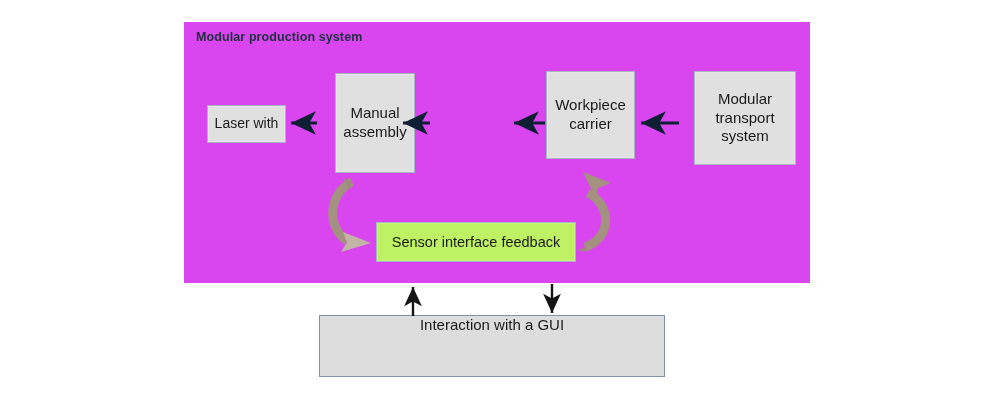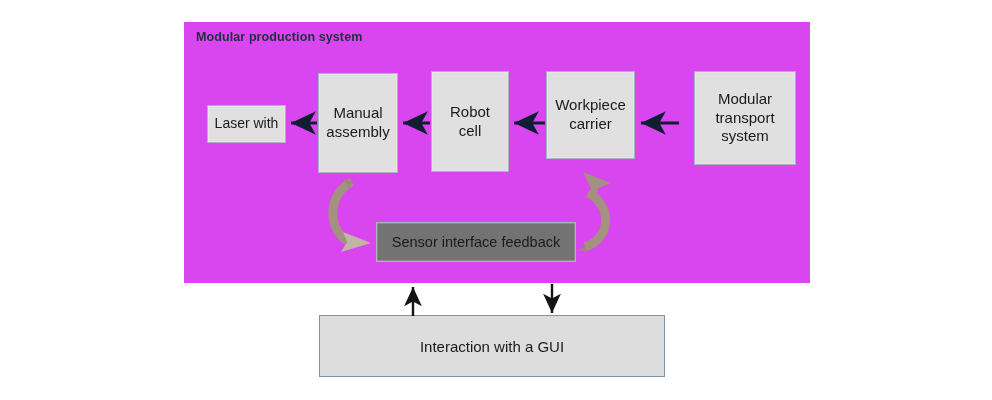--- a/index.html
+++ b/index.html
@@ -50,39 +50,38 @@
     line-height: 1.25;
     box-shadow: 0 0 0 0.5px rgba(255,255,255,0.35) inset;
   }
   .pbox .lbl {
     display: block;
     padding: 0 4px;
     white-space: pre-line;
   }
 
   #box-laser-cell      { left: 207px; top: 105px; width: 79px;  height: 38px;  font-size: 14px; }
-  #box-manual-assembly { left: 318px; top: 73px;  width: 80px;  height: 100px; font-size: 15px; }
+  #box-manual-assembly { left: 335px; top: 73px;  width: 80px;  height: 100px; font-size: 15px; }
   #box-robot-cell      { left: 431px; top: 71px;  width: 78px;  height: 101px; font-size: 15px; }
   #box-workpiece       { left: 546px; top: 71px;  width: 89px;  height: 88px; font-size: 15px; }
   #box-transport       { left: 680px; top: 71px;  width: 102px; height: 94px; font-size: 15px; margin-left: 14px; }
 
   #box-sensor {
     left: 376px; top: 222px; width: 200px; height: 40px;
     font-size: 14.5px;
-    background: #737373;
+    background: #bef264;
   }
 
   #box-gui {
     position: absolute;
     left: 319px; top: 315px; width: 346px; height: 62px;
     background: #DDDDDD;
     border: 1px solid #8193A8;
     box-sizing: border-box;
     display: flex;
-    align-items: center;
     justify-content: center;
     font-size: 15px;
     color: #1A1A1A;
   }
 
   
   #arrow-layer {
     position: absolute;
     left: 0; top: 0;
     width: 992px; height: 400px;
@@ -100,24 +99,20 @@
 
   <div class="pbox" id="box-laser-cell">
     <span class="lbl">Laser with</span>
   </div>
 
   <div class="pbox" id="box-manual-assembly">
     <span class="lbl">Manual
 assembly</span>
   </div>
 
-  <div class="pbox" id="box-robot-cell">
-    <span class="lbl">Robot
-cell</span>
-  </div>
 
   <div class="pbox" id="box-workpiece">
     <span class="lbl">Workpiece
 carrier</span>
   </div>
 
   <div class="pbox" id="box-transport">
     <span class="lbl">Modular
 transport
 system</span>

